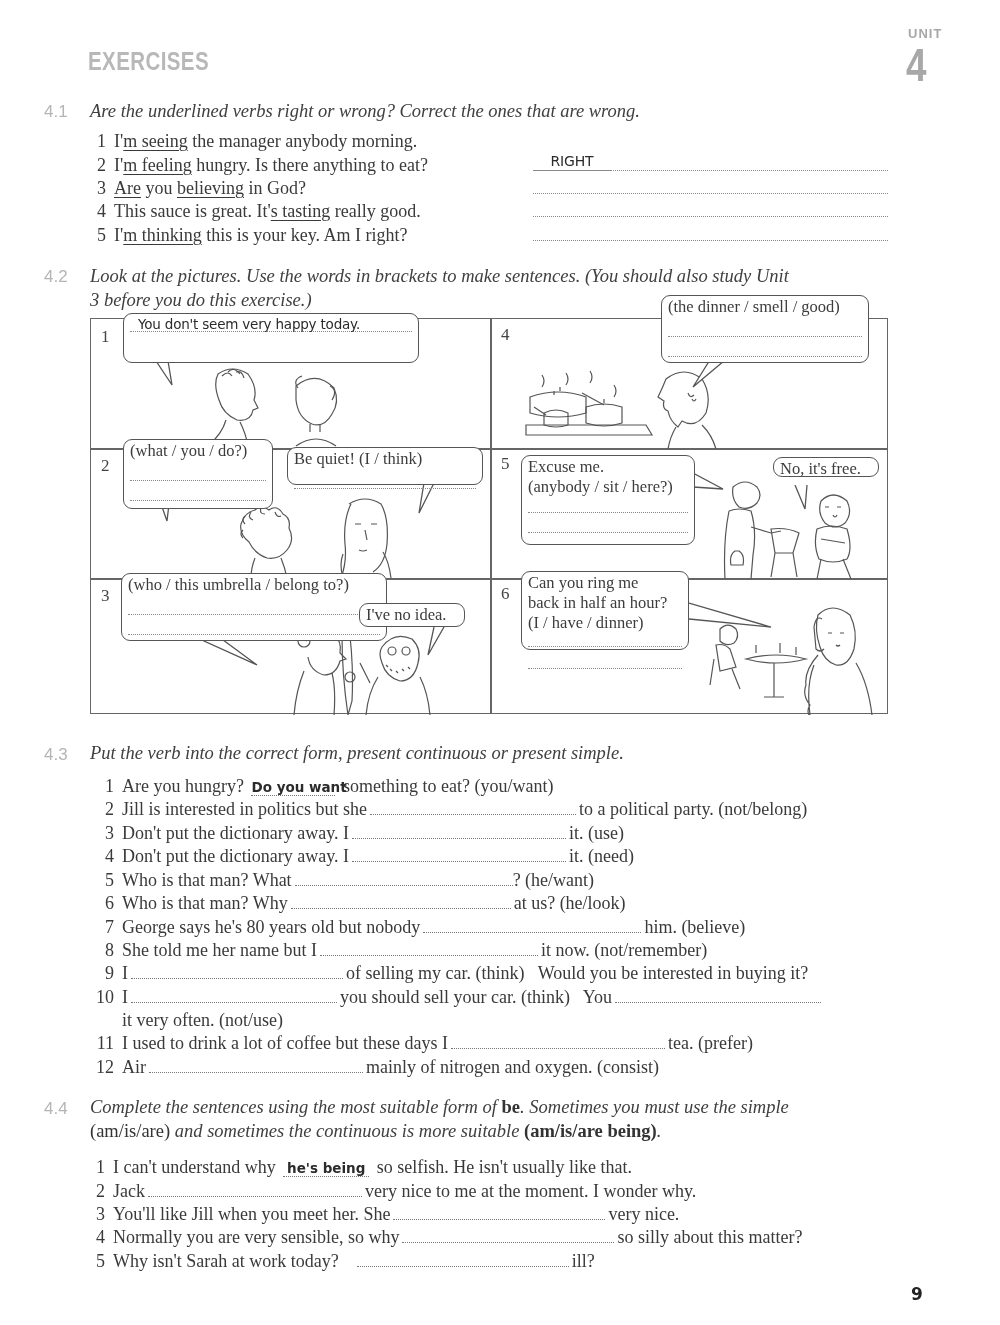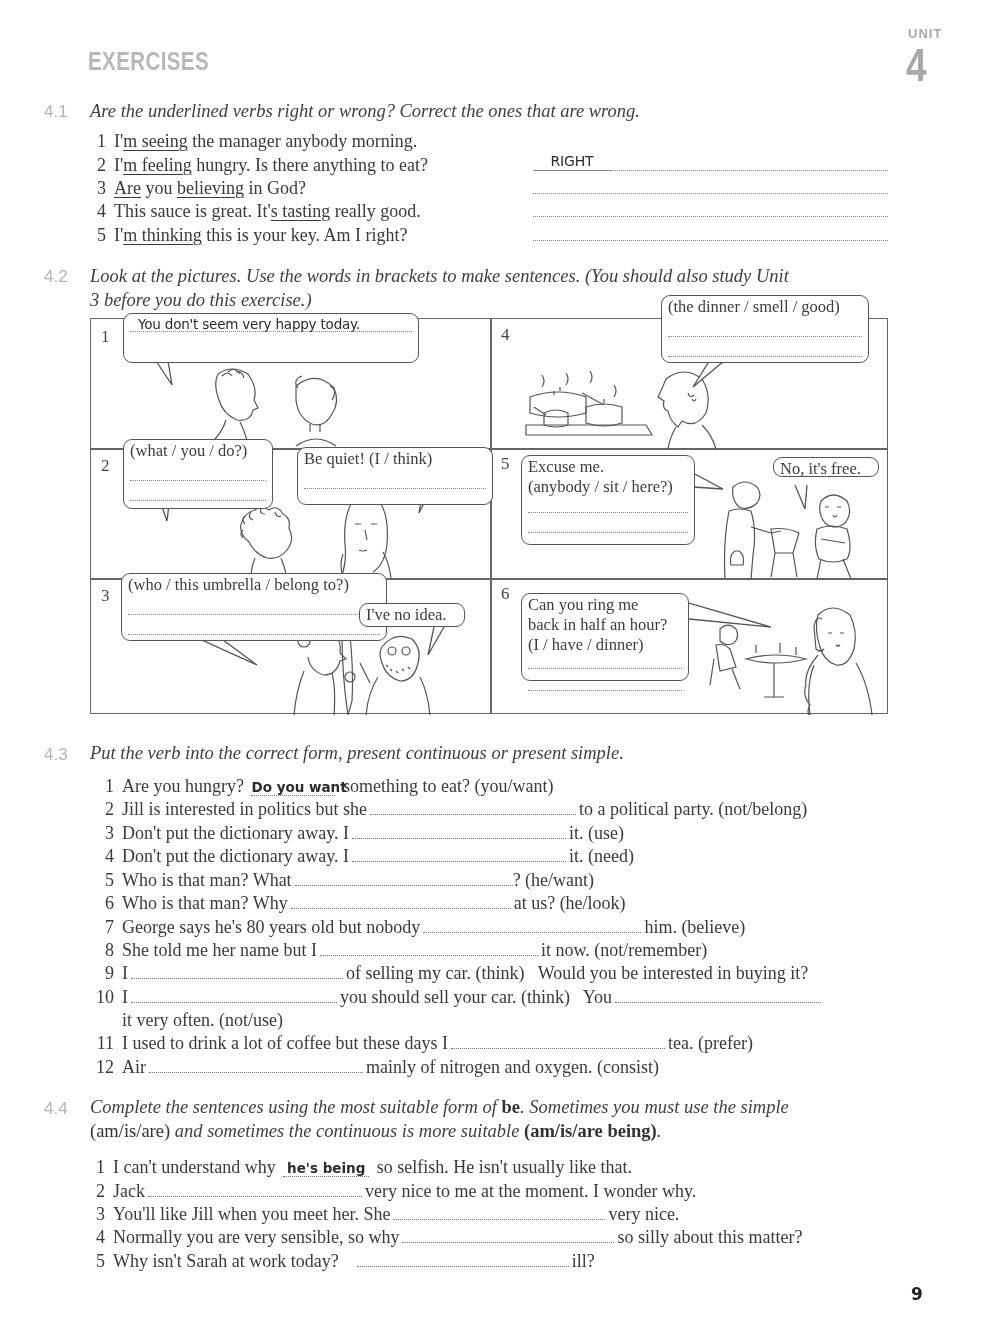--- a/index.html
+++ b/index.html
@@ -193,21 +193,21 @@
 
   <div class="bubble" style="left:32px;top:-6px;width:296px;height:50px">
     <div style="border-bottom:1px dotted #888;height:18px;margin-top:-1px;"><span class="hand" style="font-size:13.5px;padding-left:8px">You don't seem very happy today.</span></div>
   </div>
 
   <div class="bubble" style="left:32px;top:120px;width:150px;height:70px">
     <div>(what / you / do?)</div>
     <div class="bl"></div>
     <div class="bl"></div>
   </div>
-  <div class="bubble" style="left:206px;top:128px;width:196px;height:58px">
+  <div class="bubble" style="left:196px;top:128px;width:196px;height:38px">
     <div>Be quiet! (I / think)</div>
     <div class="bl"></div>
   </div>
 
   <div class="bubble" style="left:30px;top:254px;width:266px;height:68px">
     <div>(who / this umbrella / belong to?)</div>
     <div class="bl"></div>
     <div class="bl"></div>
   </div>
   <div class="bubble" style="left:268px;top:284px;width:106px;height:24px">
@@ -223,21 +223,21 @@
   <div class="bubble" style="left:430px;top:136px;width:174px;height:90px">
     <div>Excuse me.</div>
     <div>(anybody / sit / here?)</div>
     <div class="bl" style="height:14px"></div>
     <div class="bl" style="height:18px"></div>
   </div>
   <div class="bubble" style="left:682px;top:138px;width:106px;height:20px">
     <div>No, it's free.</div>
   </div>
 
-  <div class="bubble" style="left:430px;top:274px;width:168px;height:88px">
+  <div class="bubble" style="left:430px;top:252px;width:168px;height:79px">
     <div>Can you ring me</div>
     <div>back in half an hour?</div>
     <div>(I / have / dinner)</div>
     <div class="bl" style="height:12px"></div>
     <div class="bl" style="height:20px"></div>
   </div>
 </div>
 
 <div class="ex-num" style="top:745px">4.3</div>
 <div class="ex-instr" style="top:741px">Put the verb into the correct form, present continuous or present simple.</div>

